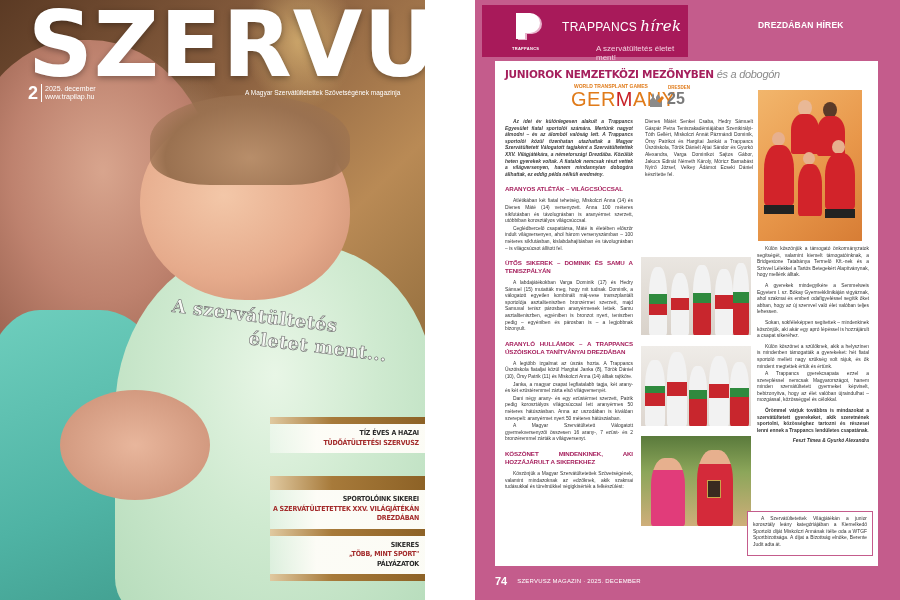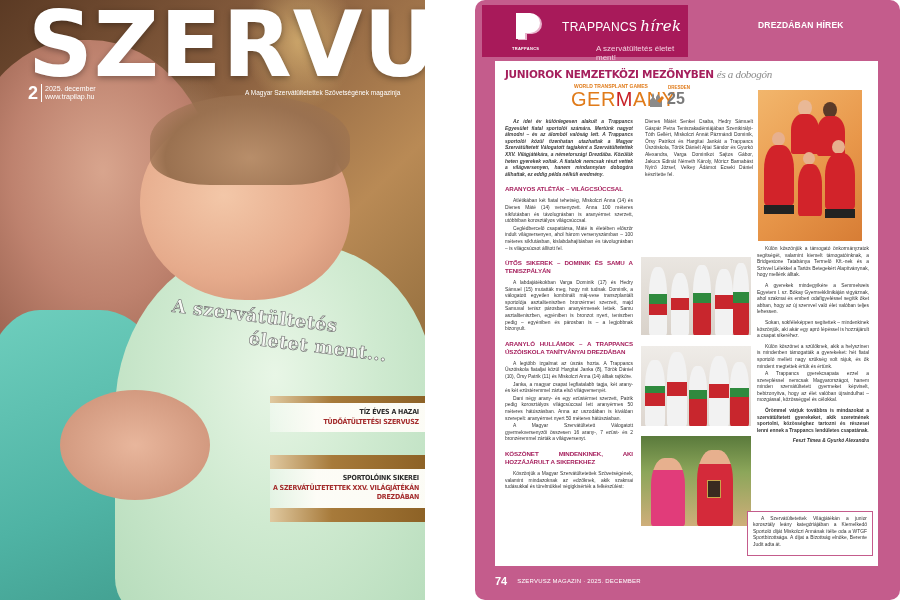--- a/index.html
+++ b/index.html
@@ -47,52 +47,52 @@
   }
   .masthead {
     position: absolute; left: 28px; top: 0px; font-family: "DejaVu Sans", sans-serif; font-weight: bold;
     font-size: 90px; color: #ffffff; letter-spacing: 1px; line-height: 1; text-shadow: 0 2px 6px rgba(0,0,0,.35);
   }
   .issue-block { position: absolute; left: 28px; top: 84px; display: flex; align-items: center; color: #fff; }
   .issue-no { font-size: 18px; font-weight: bold; padding-right: 3px; border-right: 1px solid #fff; line-height: 18px; }
   .issue-meta { font-size: 7px; line-height: 8px; padding-left: 3px; }
   .tagline { position: absolute; left: 245px; top: 89px; font-size: 6.5px; color: #fff; }
 
-  .toc { position: absolute; left: 270px; top: 455px; width: 155px; }
+  .toc { position: absolute; left: 270px; top: 476px; width: 155px; }
   .toc-bar { height: 7px; background: linear-gradient(90deg, #e0c9a0, #a77a3a 40%, #8d6226 100%); }
   .toc-item {
     background: linear-gradient(90deg, rgba(255,255,255,.35), rgba(255,253,248,.95) 30%);
     text-align: right; padding: 5px 6px 5px 0; font-family: "DejaVu Sans Condensed", "DejaVu Sans", sans-serif;
     font-weight: bold; font-size: 7px; line-height: 9.5px; letter-spacing: -.2px;
   }
   .toc-item .dark { color: #2b2b2b; display: block; }
   .toc-item .red { color: #a32b2b; display: block; }
   .toc-item.first { position: absolute; top: -52px; left: 0; width: 155px; }
   .toc-bar.first { position: absolute; top: -59px; left: 0; width: 155px; }
 
   .gutter { position: absolute; left: 425px; top: 0; width: 50px; height: 600px; background: #ffffff; }
 
   
-  .page { position: absolute; left: 475px; top: 0; width: 425px; height: 600px; background: #c45c8c; border-radius: 10px; }
+  .page { position: absolute; left: 475px; top: 0; width: 425px; height: 600px; background: #c45c8c; }
   .brand { position: absolute; left: 7px; top: 5px; width: 206px; height: 52px; background: #a81a5a; }
   .brand-logo {
     position: absolute; left: 33px; top: 7px; width: 30px; height: 30px;
   }
   .brand-logo-caption { position: absolute; left: 30px; top: 41px; font-size: 4px; color: #fff; font-weight: bold; letter-spacing: .3px; }
   .brand-title { position: absolute; left: 80px; top: 12px; color: #fff; font-size: 12px; letter-spacing: .3px; }
   .brand-title .script { font-family: "DejaVu Serif", serif; font-style: italic; font-size: 15px; margin-left: 3px; }
   .brand-sub { position: absolute; left: 88px; top: 39px; color: #f3d0e0; font-size: 8px; margin-left: 26px; }
   .section-label { position: absolute; left: 283px; top: 20px; color: #fff; font-weight: bold; font-size: 8.5px; letter-spacing: .2px; }
 
   .sheet { position: absolute; left: 20px; top: 61px; width: 383px; height: 505px; background: #ffffff; }
   .article-title {
     position: absolute; left: 10px; top: 7px; font-family: "DejaVu Sans", sans-serif; font-weight: bold;
     color: #a51f5c; font-size: 10.5px; letter-spacing: -.3px; white-space: nowrap;
   }
-  .article-title .script { font-family: Liberation Serif, serif; font-style: italic; font-weight: normal; color: #8a8a8a; font-size: 11px; margin-left: 3px; }
+  .article-title .script { font-family: Liberation Sans, sans-serif; font-style: italic; font-weight: normal; color: #8a8a8a; font-size: 11px; margin-left: 3px; }
   .wtg { position: absolute; left: 50px; top: 22px; width: 170px; height: 30px; }
   .wtg-small { position: absolute; left: 29px; top: 0; font-size: 5px; color: #e07b1a; font-weight: bold; }
   .wtg-big { position: absolute; left: 26px; top: 6px; font-size: 20px; color: #e07b1a; letter-spacing: .5px; line-height: 20px; }
   .wtg-big .m { color: #c82128; }
   .wtg-city { position: absolute; left: 123px; top: 2px; font-size: 4.5px; color: #e07b1a; font-weight: bold; }
   .wtg-year { position: absolute; left: 122px; top: 7px; font-size: 16px; font-weight: bold; color: #7a7a7a; line-height: 18px; }
   .wtg-icon { position: absolute; left: 104px; top: 8px; width: 18px; height: 16px; }
 
   .col { position: absolute; font-size: 4.9px; line-height: 6.6px; color: #333; text-align: justify; }
   .col p { text-indent: 8px; margin-bottom: 1px; }
@@ -164,20 +164,25 @@
       <span class="dark">TÍZ ÉVES A HAZAI</span>
       <span class="red">TÜDŐÁTÜLTETÉSI SZERVUSZ</span>
     </div>
     <div class="toc-bar"></div>
     <div class="toc-bar"></div>
     <div class="toc-item">
       <span class="dark">SPORTOLÓINK SIKEREI</span>
       <span class="red">A SZERVÁTÜLTETETTEK XXV. VILÁGJÁTÉKÁN DREZDÁBAN</span>
     </div>
     <div class="toc-bar"></div>
+    <div class="toc-item">
+      <span class="dark">SIKERES</span>
+      <span class="red">„TÖBB, MINT SPORT"</span>
+      <span class="dark">PÁLYÁZATOK</span>
+    </div>
     <div class="toc-bar"></div>
   </div>
 </div>
 
 <div class="gutter"></div>
 
 <div class="page">
   <div class="brand">
     <svg class="brand-logo" viewBox="0 0 30 30">
       <path d="M3 2 H17 A10 10 0 0 1 17 22 H12 V28 H3 Z" fill="#e8b3cb"></path>

